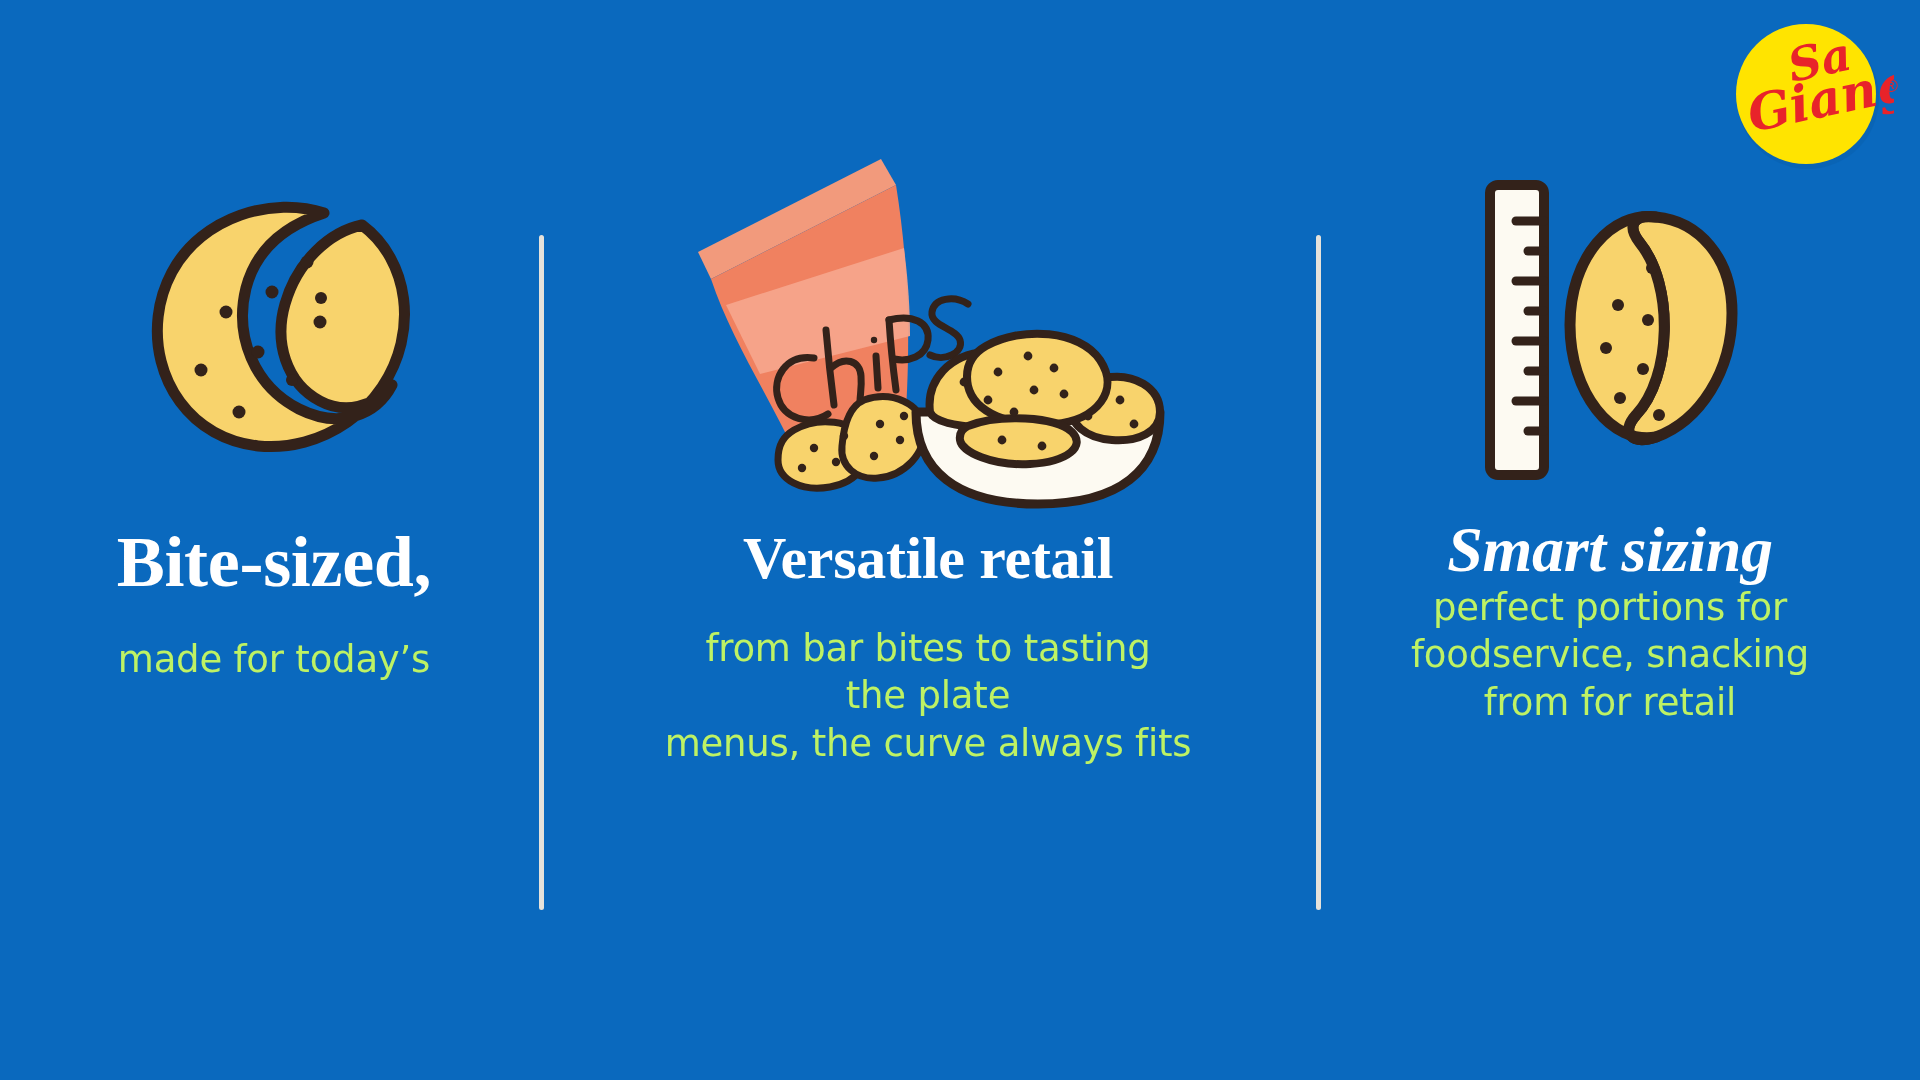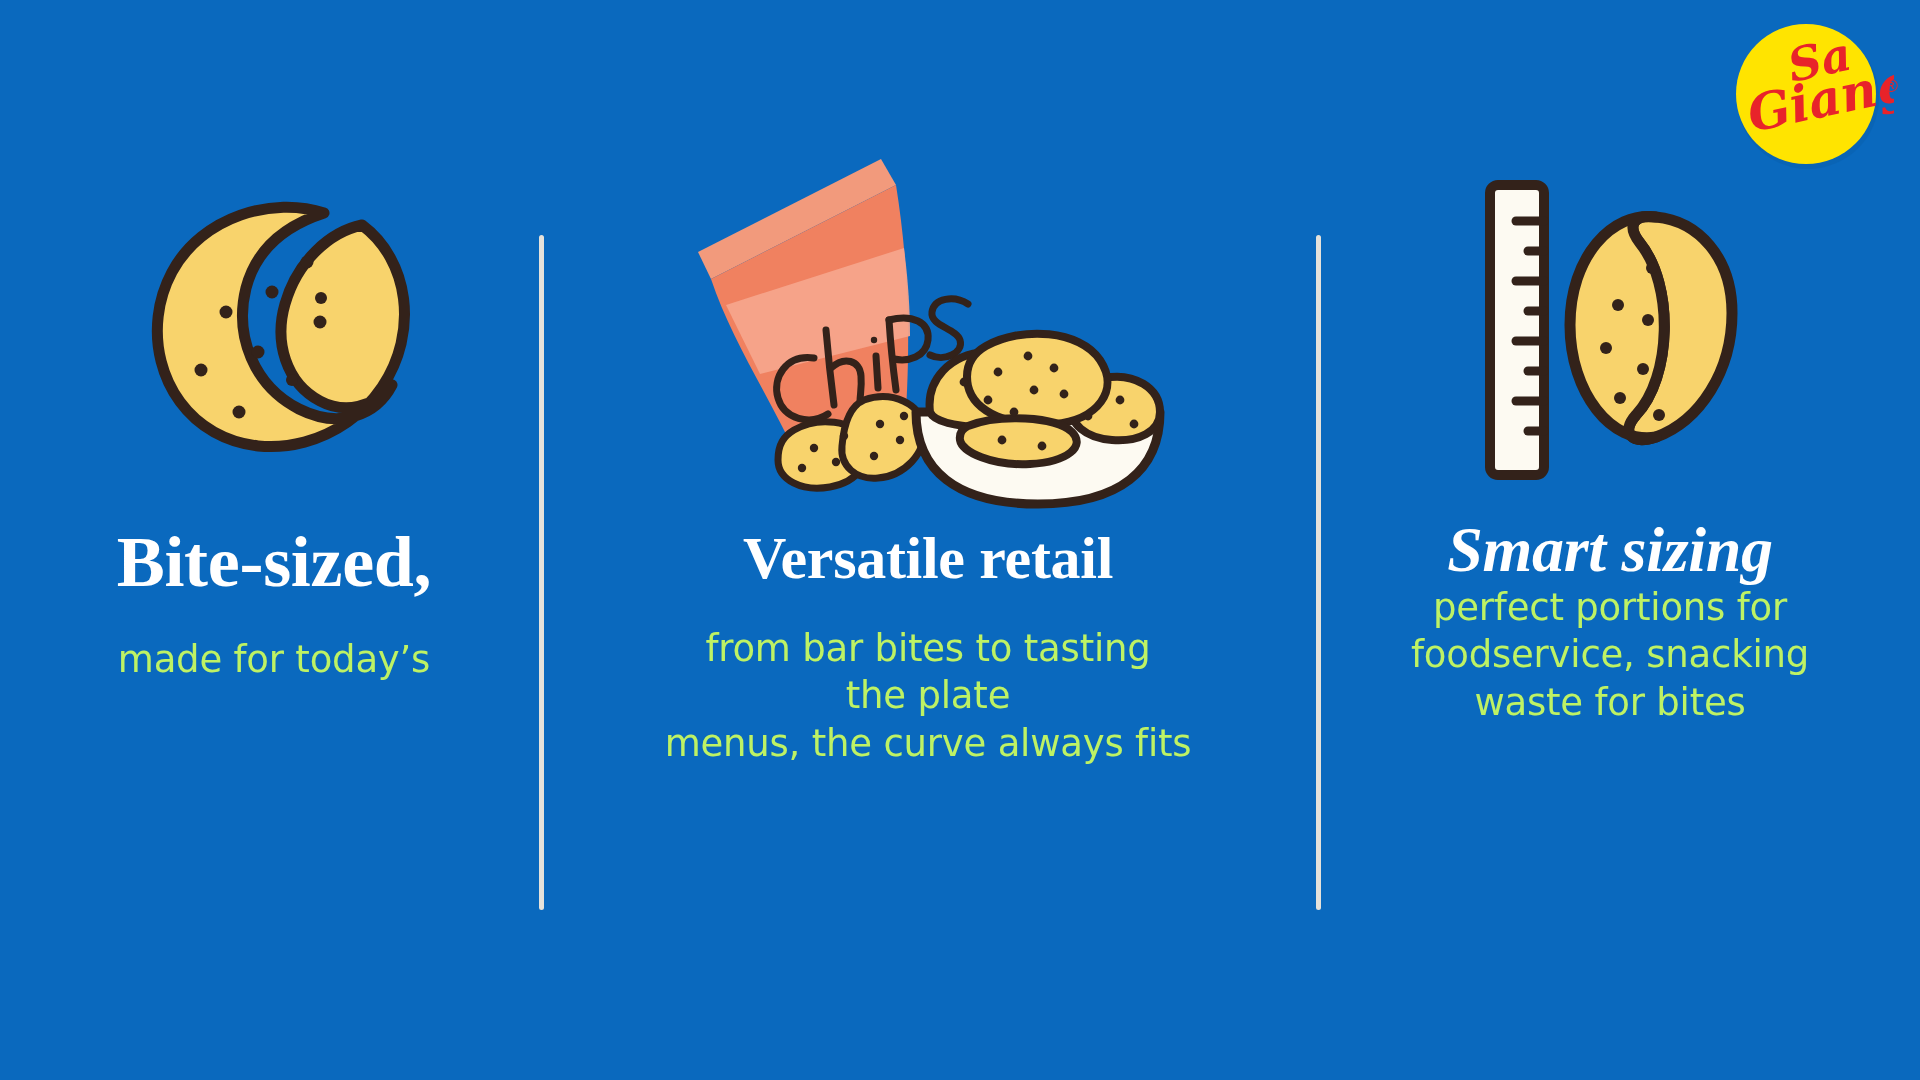--- a/index.html
+++ b/index.html
@@ -290,17 +290,17 @@
       </svg>
     </div>
 
     <div class="headline">
       <div>Smart sizing</div>
     </div>
 
     <div class="body-text">
       <div>perfect portions for</div>
       <div>foodservice, snacking</div>
-      <div>waste for bites</div>
+      <div>from for retail</div>
     </div>
   </div>
 
 </div>
 
 </body></html>

